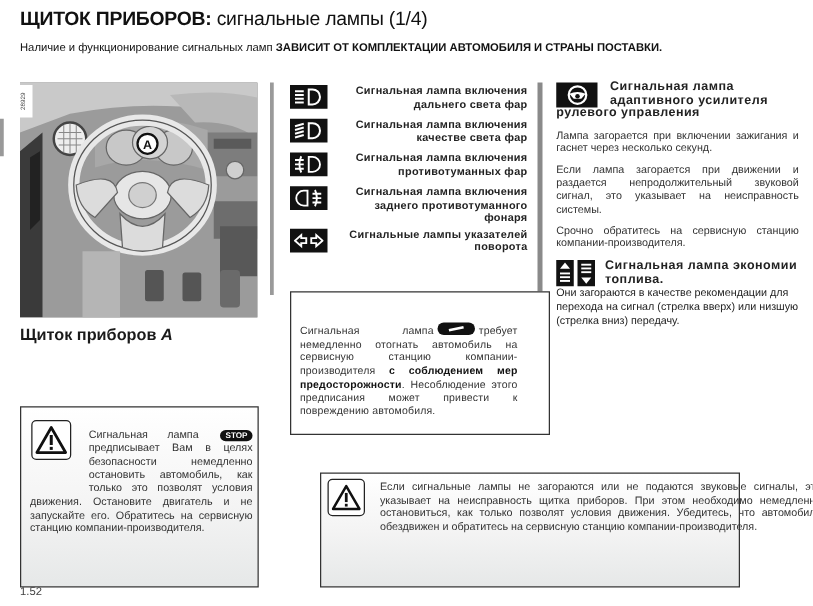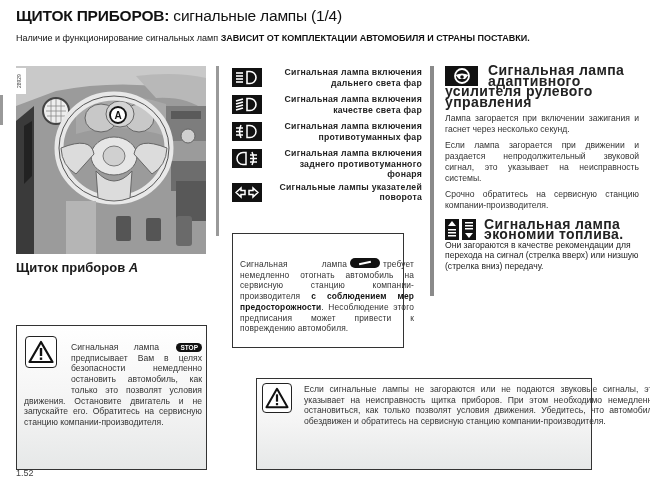--- a/index.html
+++ b/index.html
@@ -22,29 +22,29 @@
   .col-sep2 { position: absolute; left: 430px; top: 66px; width: 4px; height: 230px; background: #8a8a8a; }
 
   
   .lamp-list { position: absolute; left: 232px; top: 67px; width: 190px; text-align: right; }
   .lamp-item { position: relative; min-height: 25px; margin-bottom: 2px; font-size: 8.7px; line-height: 10.5px; font-weight: bold; color: #222; letter-spacing: 0.25px; }
   .lamp-icon { float: left; width: 30px; height: 19px; background: #111; margin: 1px 8px 1px 0; display: flex; align-items: center; justify-content: center; }
   .lamp-icon svg { display: block; }
   .lamp-text { display: block; }
 
   
-  .box-mid { position: absolute; left: 232px; top: 233px; width: 172px; height: 115px; border: 1.5px solid #333; background: #fff; }
+  .box-mid { position: absolute; left: 232px; top: 233px; width: 208px; height: 115px; border: 1.5px solid #333; background: #fff; }
   .box-mid .txt { position: absolute; left: 7px; top: 24px; width: 174px; font-size: 8.4px; line-height: 10.7px; color: #333; text-align: justify; letter-spacing: 0.15px; }
   .box-mid .txt b { font-weight: bold; color: #111; }
   .inline-pill { display: inline-block; width: 30px; height: 10px; background: #111; border-radius: 5px; vertical-align: -1px; margin: 0 3px; position: relative; }
   .inline-pill::after { content: ""; position: absolute; left: 9px; top: 4px; width: 12px; height: 2px; background: #fff; transform: rotate(-12deg); }
 
   
   .right-col { position: absolute; left: 445px; top: 65px; width: 194px; font-size: 8.6px; line-height: 10.7px; color: #333; }
-  .rc-head { font-weight: bold; color: #222; font-size: 14px; line-height: 10.5px; letter-spacing: 0.4px; }
+  .rc-head { font-weight: bold; color: #222; font-size: 10px; line-height: 10.5px; letter-spacing: 0.4px; }
   .rc-icon { float: left; width: 33px; height: 20px; background: #111; margin: 1px 10px 0 0; display: flex; align-items: center; justify-content: center; }
   .rc-p { margin-top: 6px; text-align: justify; }
   .eco-icons { float: left; display: flex; gap: 3px; margin: 0 8px 0 0; }
   .eco-ic { width: 14px; height: 21px; background: #111; position: relative; }
   .eco-head { margin-top: 8px; }
   .eco-text { margin-top: 0; color: #222; }
 
   
   .box-left { position: absolute; left: 16px; top: 325px; width: 191px; height: 145px; border: 1.5px solid #333; background: linear-gradient(#ffffff 0%, #f4f4f4 55%, #e6e8e8 100%); }
   .box-right { position: absolute; left: 232px; top: 378px; width: 336px; height: 92px; border: 1.5px solid #333; background: linear-gradient(#ffffff 0%, #f4f4f4 50%, #e6e8e8 100%); margin-left: 24px; }

